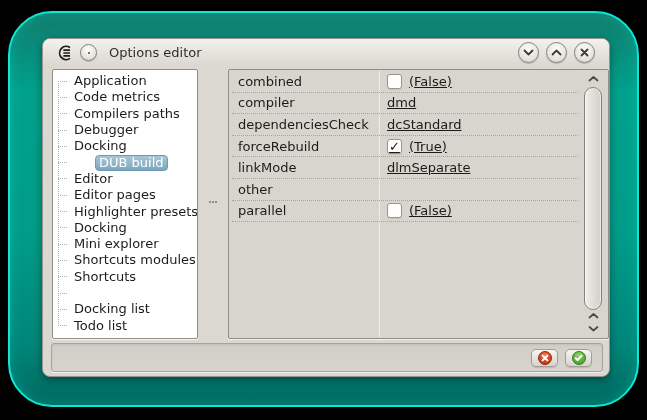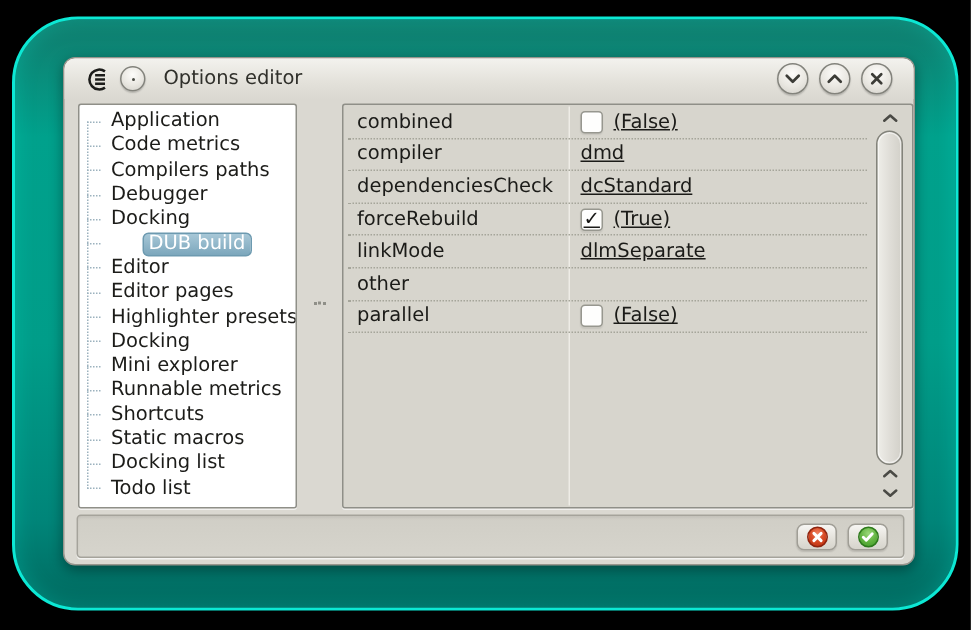--- a/index.html
+++ b/index.html
@@ -156,29 +156,28 @@
         <div class="tree-item">
             <span class="twig"></span>
             <span class="label">Docking</span>
           </div>
         <div class="tree-item">
             <span class="twig"></span>
             <span class="label">Mini explorer</span>
           </div>
         <div class="tree-item">
             <span class="twig"></span>
-            <span class="label">Runnable metrics</span>
+            <span class="label">Shortcuts modules</span>
           </div>
         <div class="tree-item">
             <span class="twig"></span>
             <span class="label">Shortcuts</span>
           </div>
         <div class="tree-item">
             <span class="twig"></span>
-            <span class="label">Static macros</span>
           </div>
         <div class="tree-item">
             <span class="twig"></span>
             <span class="label">Docking list</span>
           </div>
         <div class="tree-item">
             <span class="twig"></span>
             <span class="label">Todo list</span>
           </div>
       </div>

